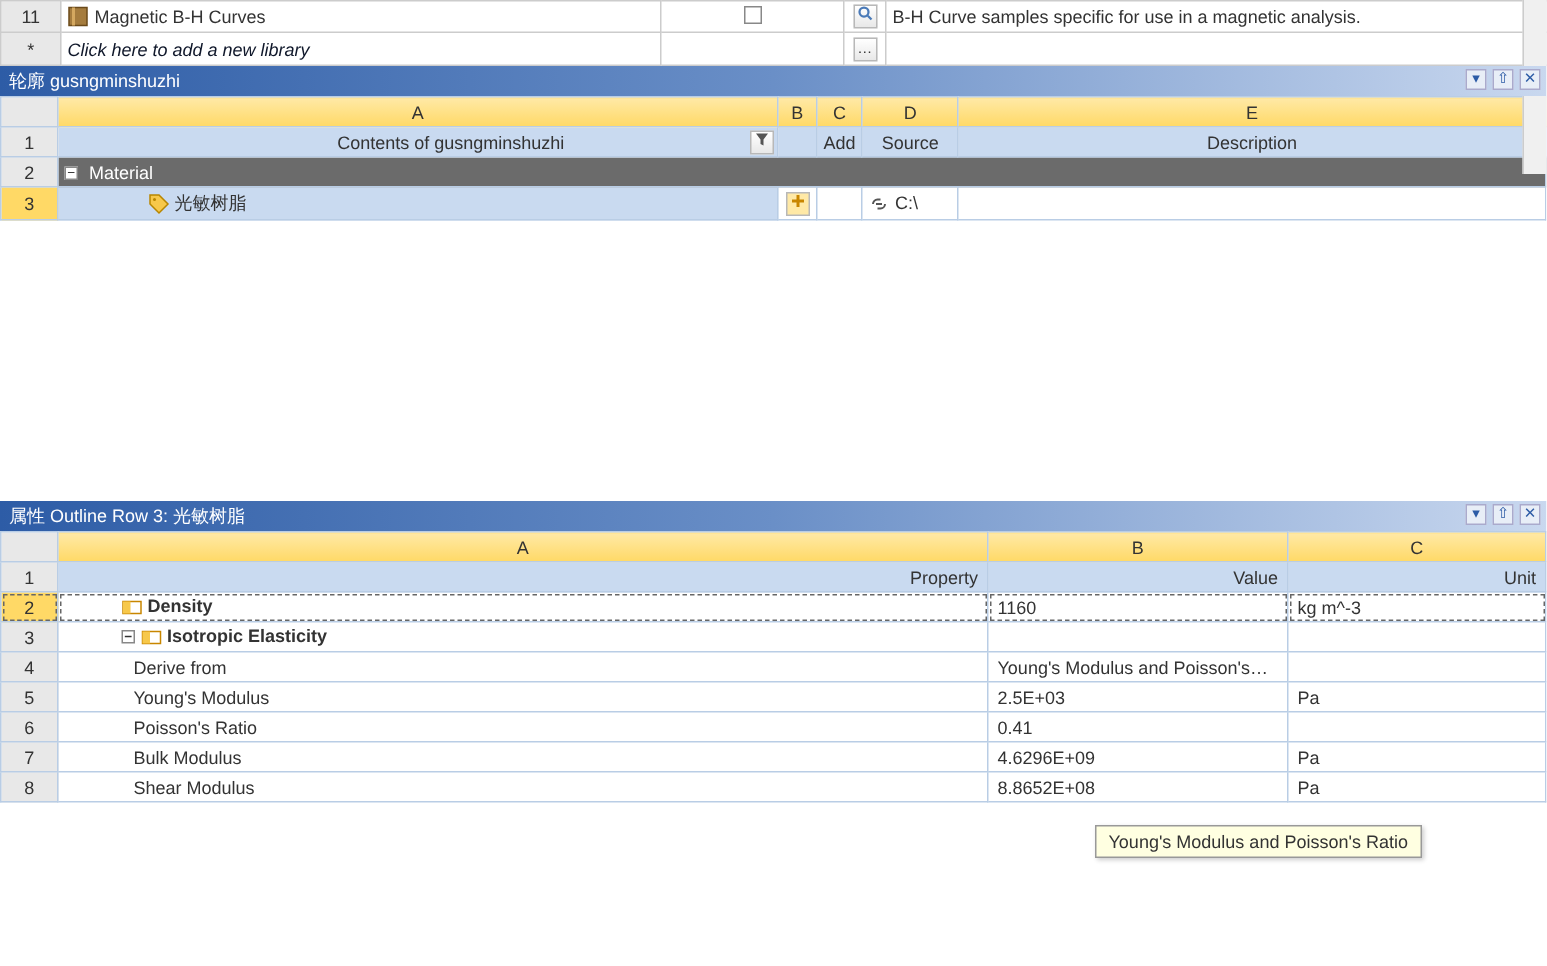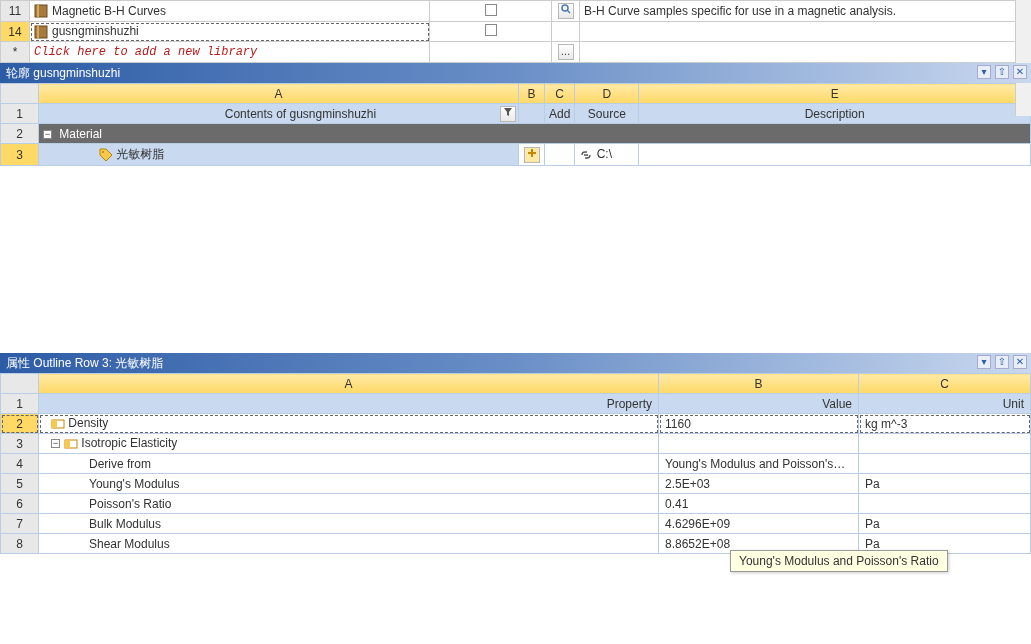--- a/index.html
+++ b/index.html
@@ -1,28 +1,28 @@
 <!DOCTYPE html>
 <html><head>
 <meta charset="utf-8">
 <style>
 * { box-sizing: border-box; margin: 0; padding: 0; }
 body { font-family: "Segoe UI", Tahoma, sans-serif; font-size: 12px; background: #fff; color: #333; width: 1031px; height: 644px; overflow: hidden; position: relative; }
 
 
 .library-table { width: 100%; border-collapse: collapse; }
 .library-table td { border: 1px solid #ccc; background: #f4f4f4; padding: 2px 4px; height: 20px; }
-.library-table .rownum { width: 29px; text-align: center; background: #e8e8e8; }
+.library-table .rownum { width: 40px; text-align: center; background: #e8e8e8; }
 .library-table .rownum.sel { background: #ffd966; border-right: 1px solid #ccc; }
 .library-table .namecell { width: 400px; background: #fff; }
 .library-table .namecell.sel { background: #fff; outline: 1px dashed #666; outline-offset: -2px; }
 .library-table .chkcell { width: 122px; background: #fff; text-align: center; }
 .library-table .iconcell { width: 28px; background: #fff; text-align: center; }
 .library-table .desccell { background: #fff; }
-.library-table .addnew { color: #b91c1c; font-style: italic; font-family: Liberation Mono, monospace; }
+.library-table .addnew { color: #0f172a; font-style: italic; }
 .library-icon { display: inline-block; width: 14px; height: 14px; vertical-align: middle; margin-right: 4px; }
 
 
 .panel-title { background: linear-gradient(to right, #2d5ca6, #6a8fc7, #c9d8ef); color: #fff; padding: 2px 6px; font-size: 12px; position: relative; height: 20px; line-height: 16px; }
 .panel-title .controls { position: absolute; right: 4px; top: 2px; display: flex; gap: 4px; }
 .panel-title .ctrl { width: 14px; height: 14px; display: inline-flex; align-items: center; justify-content: center; color: #2d5ca6; background: #e8eef7; border: 1px solid #aac; font-size: 10px; cursor: pointer; }
 
 
 .outline-wrap { background: #fff; height: 270px; overflow: hidden; }
 .outline-table { width: 100%; border-collapse: collapse; }
@@ -46,21 +46,21 @@
 .prop-wrap { background: #fff; }
 .prop-table { width: 100%; border-collapse: collapse; }
 .prop-table td, .prop-table th { border: 1px solid #b9cde5; padding: 2px 6px; height: 20px; }
 .prop-table .rownum { width: 38px; text-align: center; background: #e8e8e8; }
 .prop-table .rownum.sel { background: #ffd966; }
 .prop-table .colhead { background: linear-gradient(#ffe9a6, #ffd966); text-align: center; font-weight: normal; }
 .prop-table .colhead2 { background: #c9daf0; text-align: right; }
 .prop-table .colA { width: 620px; }
 .prop-table .colB { width: 200px; }
 .prop-table .colC { width: auto; }
-.prop-table .indent1 { padding-left: 12px; }
+.prop-table .indent1 { padding-left: 42px; font-weight: bold; }
 .prop-table .indent2 { padding-left: 50px; margin-top: 45px; }
 .prop-table .sel-row td { outline: 1px dashed #666; outline-offset: -2px; }
 .scrollbar-v { position: absolute; right: 0; top: 0; width: 16px; height: 116px; background: #f0f0f0; border-left: 1px solid #ccc; }
 
 
 .ico { display: inline-block; width: 14px; height: 14px; vertical-align: middle; }
 .chk { display:inline-block; width:12px; height:12px; border:1px solid #888; background:#fff; }
 .smbtn { display:inline-block; width:16px; height:16px; border:1px solid #b8b8b8; background: linear-gradient(#fff,#e8e8e8); text-align:center; line-height:14px; font-size:10px; }
 .expander { display:inline-block; width:9px; height:9px; border:1px solid #888; background:#fff; text-align:center; line-height:7px; font-size:9px; margin-right:4px; vertical-align:middle; }
 </style>
@@ -76,30 +76,20 @@
               <rect x="1" y="1" width="12" height="12" fill="#a57c3e" stroke="#6b4a1a"></rect>
               <rect x="3" y="1" width="2" height="12" fill="#d4a860"></rect>
             </svg><span>Magnetic B-H Curves</span></td>
           <td class="chkcell"><span class="chk"></span></td>
           <td class="iconcell"><span class="smbtn"><svg width="10" height="10" viewBox="0 0 10 10">
                 <circle cx="4" cy="4" r="3" fill="none" stroke="#4a7ab8" stroke-width="1.5"></circle>
                 <line x1="6.5" y1="6.5" x2="9" y2="9" stroke="#4a7ab8" stroke-width="1.5"></line>
               </svg></span></td>
           <td class="desccell">B-H Curve samples specific for use in a magnetic analysis.</td>
         </tr>
-        <tr>
-          <td class="rownum sel">14</td>
-          <td class="namecell sel"><svg class="library-icon" viewBox="0 0 14 14">
-              <rect x="1" y="1" width="12" height="12" fill="#a57c3e" stroke="#6b4a1a"></rect>
-              <rect x="3" y="1" width="2" height="12" fill="#d4a860"></rect>
-            </svg><span>gusngminshuzhi</span></td>
-          <td class="chkcell"><span class="chk"></span></td>
-          <td class="iconcell"></td>
-          <td class="desccell"></td>
-        </tr>
       </tbody>
 <tbody>
         <tr>
   <td class="rownum">*</td>
   <td class="namecell addnew">Click here to add a new library</td>
   <td class="chkcell"></td>
   <td class="iconcell"><span class="smbtn">…</span></td>
   <td class="desccell"></td>
 </tr>
 </tbody>

